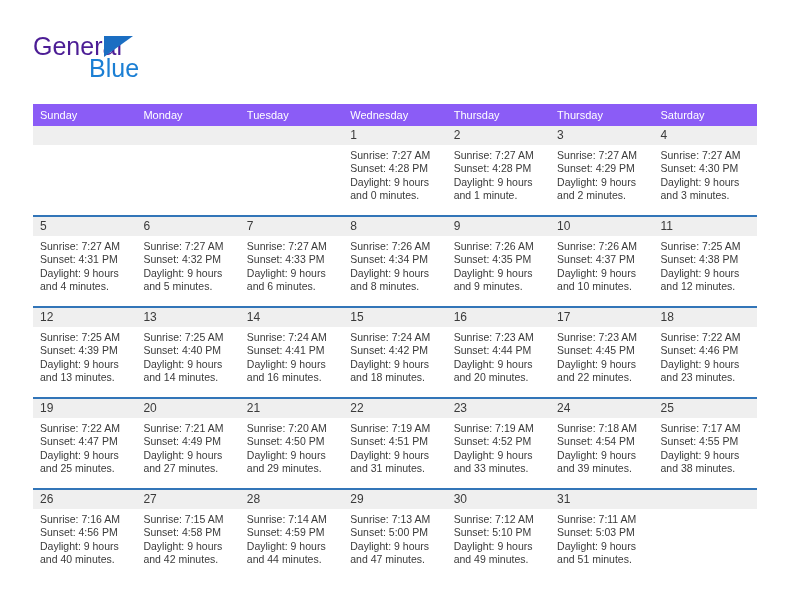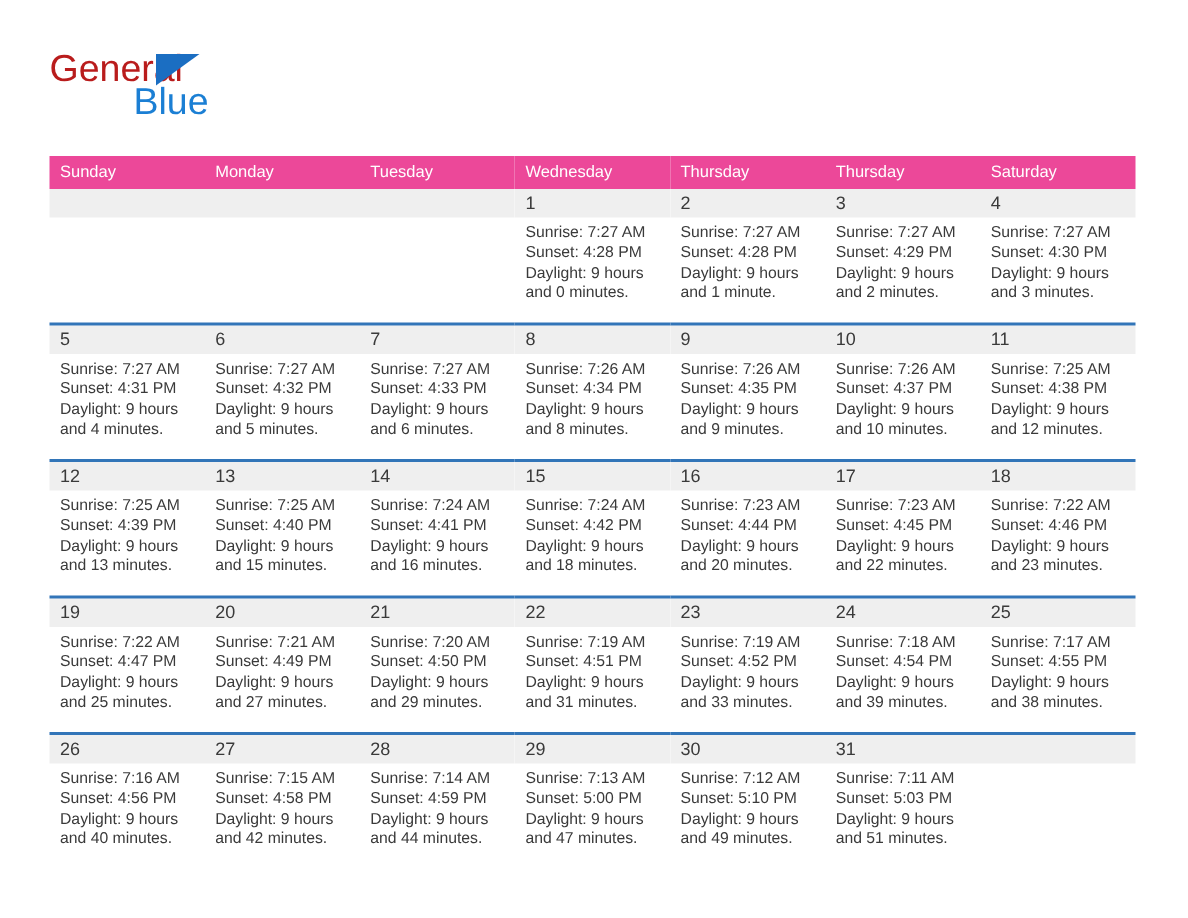--- a/index.html
+++ b/index.html
@@ -34,21 +34,21 @@
     top: 4px;
     width: 190px;
     height: 56px;
   }
   .logo-general {
     position: absolute;
     left: 0;
     top: 0;
     font-size: 25px;
     letter-spacing: 0px;
-    color: #b91c1c;
+    color: #4c1d95;
     line-height: 28px;
     font-family: "Liberation Sans", sans-serif;
   }
   .logo-tri {
     position: absolute;
     left: 71px;
     top: 4px;
     width: 0;
     height: 0;
     border-left: 29px solid #1b6ec2;
@@ -88,21 +88,21 @@
   
   .cal {
     position: absolute;
     left: 33px;
     top: 104px;
     width: 724px;
     border-collapse: collapse;
     table-layout: fixed;
   }
   .cal th {
-    background: #ec4899;
+    background: #8b5cf6;
     color: #ffffff;
     font-size: 11px;
     font-weight: normal;
     text-align: left;
     padding: 5px 0 5px 7px;
     height: 19px;
     box-sizing: border-box;
   }
   .cal td {
     vertical-align: top;
@@ -289,21 +289,21 @@
               <div>Daylight: 9 hours</div>
               <div>and 13 minutes.</div>
             </div>
           </td>
           <td class="">
             <div class="daynum">13</div>
             <div class="info">
               <div>Sunrise: 7:25 AM</div>
               <div>Sunset: 4:40 PM</div>
               <div>Daylight: 9 hours</div>
-              <div>and 15 minutes.</div>
+              <div>and 14 minutes.</div>
             </div>
           </td>
           <td class="">
             <div class="daynum">14</div>
             <div class="info">
               <div>Sunrise: 7:24 AM</div>
               <div>Sunset: 4:41 PM</div>
               <div>Daylight: 9 hours</div>
               <div>and 16 minutes.</div>
             </div>

